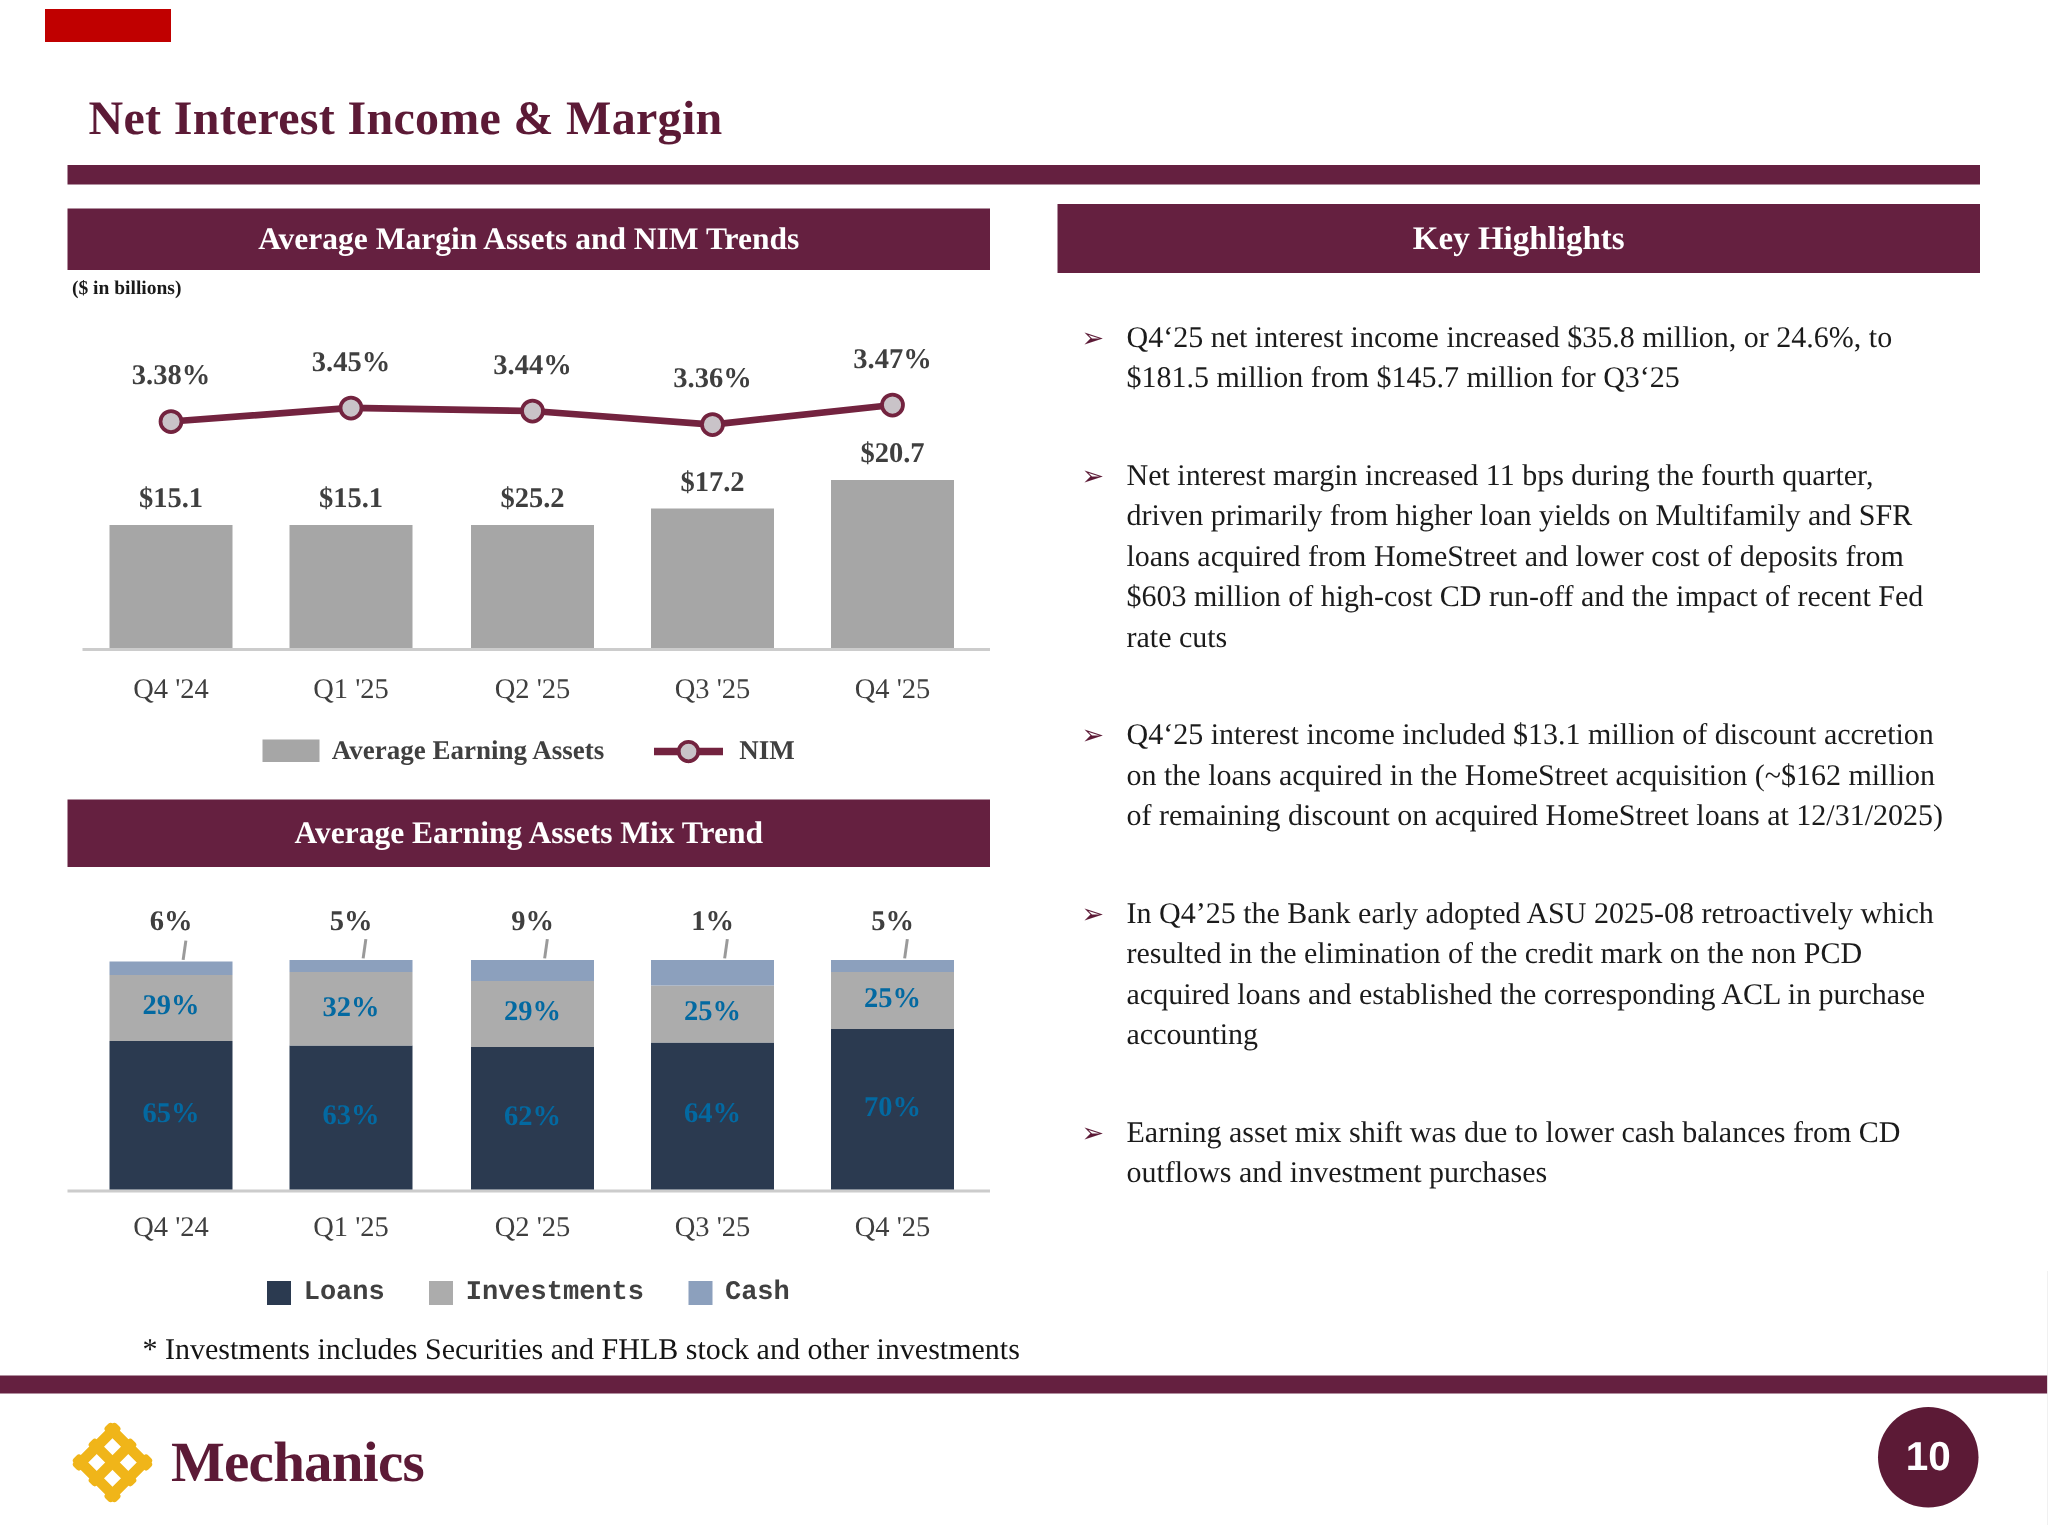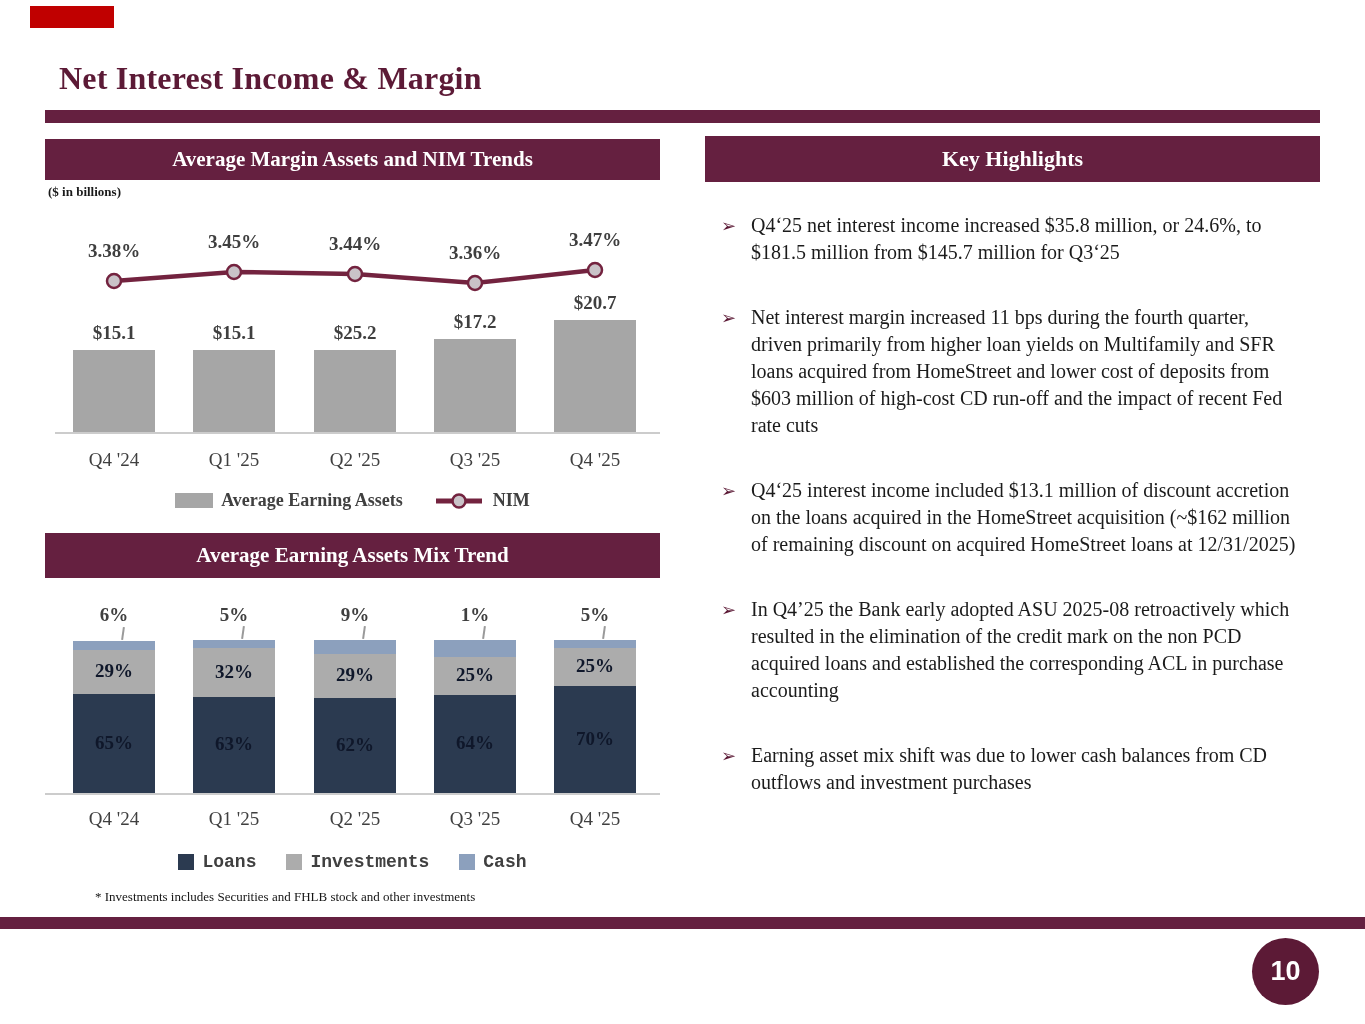--- a/index.html
+++ b/index.html
@@ -24,37 +24,37 @@
   .units-label{position:absolute; left:48px; top:184px; font-size:13px; font-weight:bold; color:#1a1a1a;}
   
   #chart1{position:absolute; left:45px; top:210px; width:615px; height:265px;}
   #chart2{position:absolute; left:45px; top:596px; width:615px; height:245px;}
   .axis-line{position:absolute; height:2px; background:#cccccc;}
   .bar{position:absolute; background:var(--bar-gray,#A6A6A6);}
   .bar-val{position:absolute; width:120px; text-align:center; font-weight:bold; font-size:19px; color:#3F3F3F;}
   .nim-lab{position:absolute; width:110px; text-align:center; font-weight:bold; font-size:19px; color:#3F3F3F;}
   .xlab{position:absolute; width:120px; text-align:center; font-size:19px; color:#3F3F3F;}
   .seg{position:absolute;}
-  .seg-lab{position:absolute; width:82px; text-align:center; font-weight:bold; font-size:19px; color:#0f172a;}
+  .seg-lab{position:absolute; width:82px; text-align:center; font-weight:bold; font-size:19px; color:#0369a1;}
   .cash-lab{position:absolute; width:82px; text-align:center; font-weight:bold; font-size:19px; color:#3F3F3F;}
   .leader{position:absolute; width:2px; height:13px; background:#9a9a9a; transform:rotate(8deg);}
   
   .legend{position:absolute; left:45px; width:615px; display:flex; justify-content:center; align-items:center; gap:30px;}
   #legend1{top:490px;}
   #legend2{top:852px;font-family:Liberation Mono, monospace;}
   .litem{display:flex; align-items:center; gap:8px; font-weight:bold; font-size:18px; color:#404040;justify-content:space-between;}
   .sw{display:inline-block;}
   .sw-bar{width:38px; height:15px; background:var(--bar-gray,#A6A6A6);}
   .sw-sq{width:16px; height:16px;}
   .sw-loans{background:var(--loans-navy,#2B3A50);}
   .sw-inv{background:var(--investments-gray,#ACACAC);}
   .sw-cash{background:var(--cash-blue,#8CA0BD);}
   .nim-line-stroke{stroke:var(--nim-line,#73233F);}
   .nim-marker{fill:var(--marker-fill,#C9C3C8); stroke:var(--nim-line,#73233F);}
-  .footnote{position:absolute; left:95px; top:889px; font-size:13px; color:#141414;}
+  .footnote{position:absolute; left:95px; top:889px; font-size:20px; color:#141414;}
   
   #bullets{position:absolute; left:705px; top:182px; width:615px; margin:0; padding:30px 0 0 0; list-style:none;}
   #bullets li{display:flex; margin:0 0 38px 0;}
   .bmark{flex:0 0 46px; padding-left:16px; box-sizing:border-box; color:var(--maroon-dark,#5C1A36); font-size:18px; line-height:27px; font-family:"DejaVu Sans", sans-serif;}
   .btext{width:552px; font-size:20px; line-height:27px; color:#1b1b1b;}
   
   .footer-rule{position:absolute; left:0; top:917px; width:1365px; height:12px; background:var(--maroon,#652040);}
   .logo{position:absolute; left:46px; top:945px; display:flex; align-items:center; gap:10px;}
   .gold-bar{fill:var(--gold,#F0B519);}
   .wordmark{font-size:38px; font-weight:bold; color:var(--maroon-dark,#5C1A36); letter-spacing:-.5px;}
@@ -204,15 +204,28 @@
       <span class="bmark">➢</span>
       <span class="btext">In Q4’25 the Bank early adopted ASU 2025-08 retroactively which resulted in the elimination of the credit mark on the non PCD acquired loans and established the corresponding ACL in purchase accounting</span>
     </li>
     <li>
       <span class="bmark">➢</span>
       <span class="btext">Earning asset mix shift was due to lower cash balances from CD outflows and investment purchases</span>
     </li>
   </ul>
 
   <div class="footer-rule"></div>
+  <div class="logo">
+    <svg viewBox="-3 -3 66 66" width="58" height="60">
+      <g transform="rotate(45 30 30)">
+        <rect class="gold-bar" x="7" y="9" width="46" height="8" rx="2.5"></rect>
+        <rect class="gold-bar" x="7" y="26" width="46" height="8" rx="2.5"></rect>
+        <rect class="gold-bar" x="7" y="43" width="46" height="8" rx="2.5"></rect>
+        <rect class="gold-bar" x="9" y="7" width="8" height="46" rx="2.5"></rect>
+        <rect class="gold-bar" x="26" y="7" width="8" height="46" rx="2.5"></rect>
+        <rect class="gold-bar" x="43" y="7" width="8" height="46" rx="2.5"></rect>
+      </g>
+    </svg>
+    <span class="wordmark">Mechanics</span>
+  </div>
   <div class="page-circle">10</div>
 
 </div>
 
 </body></html>

